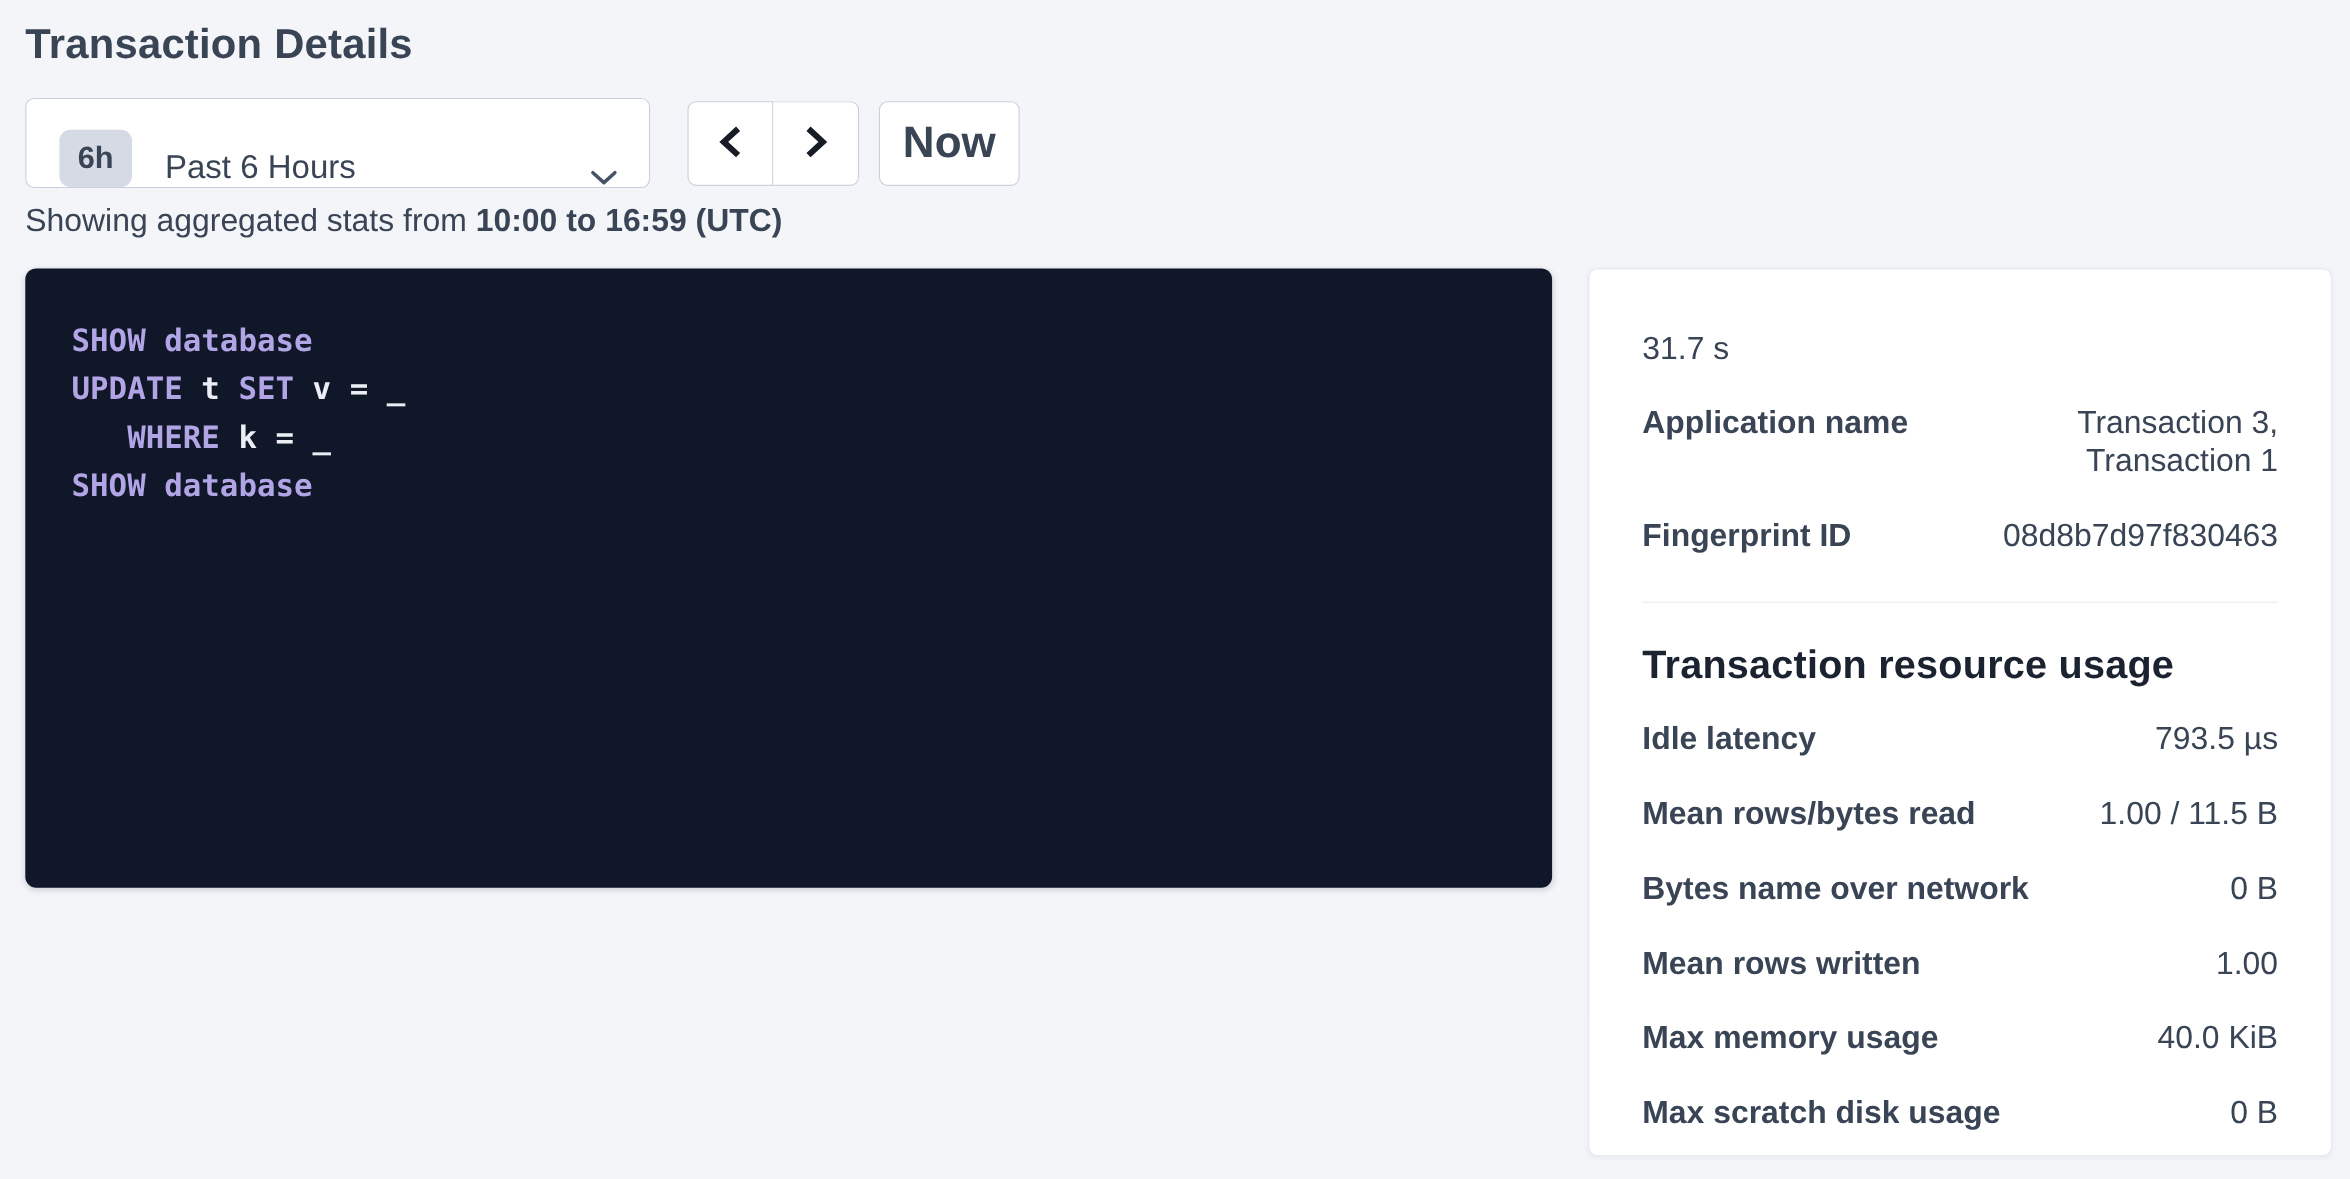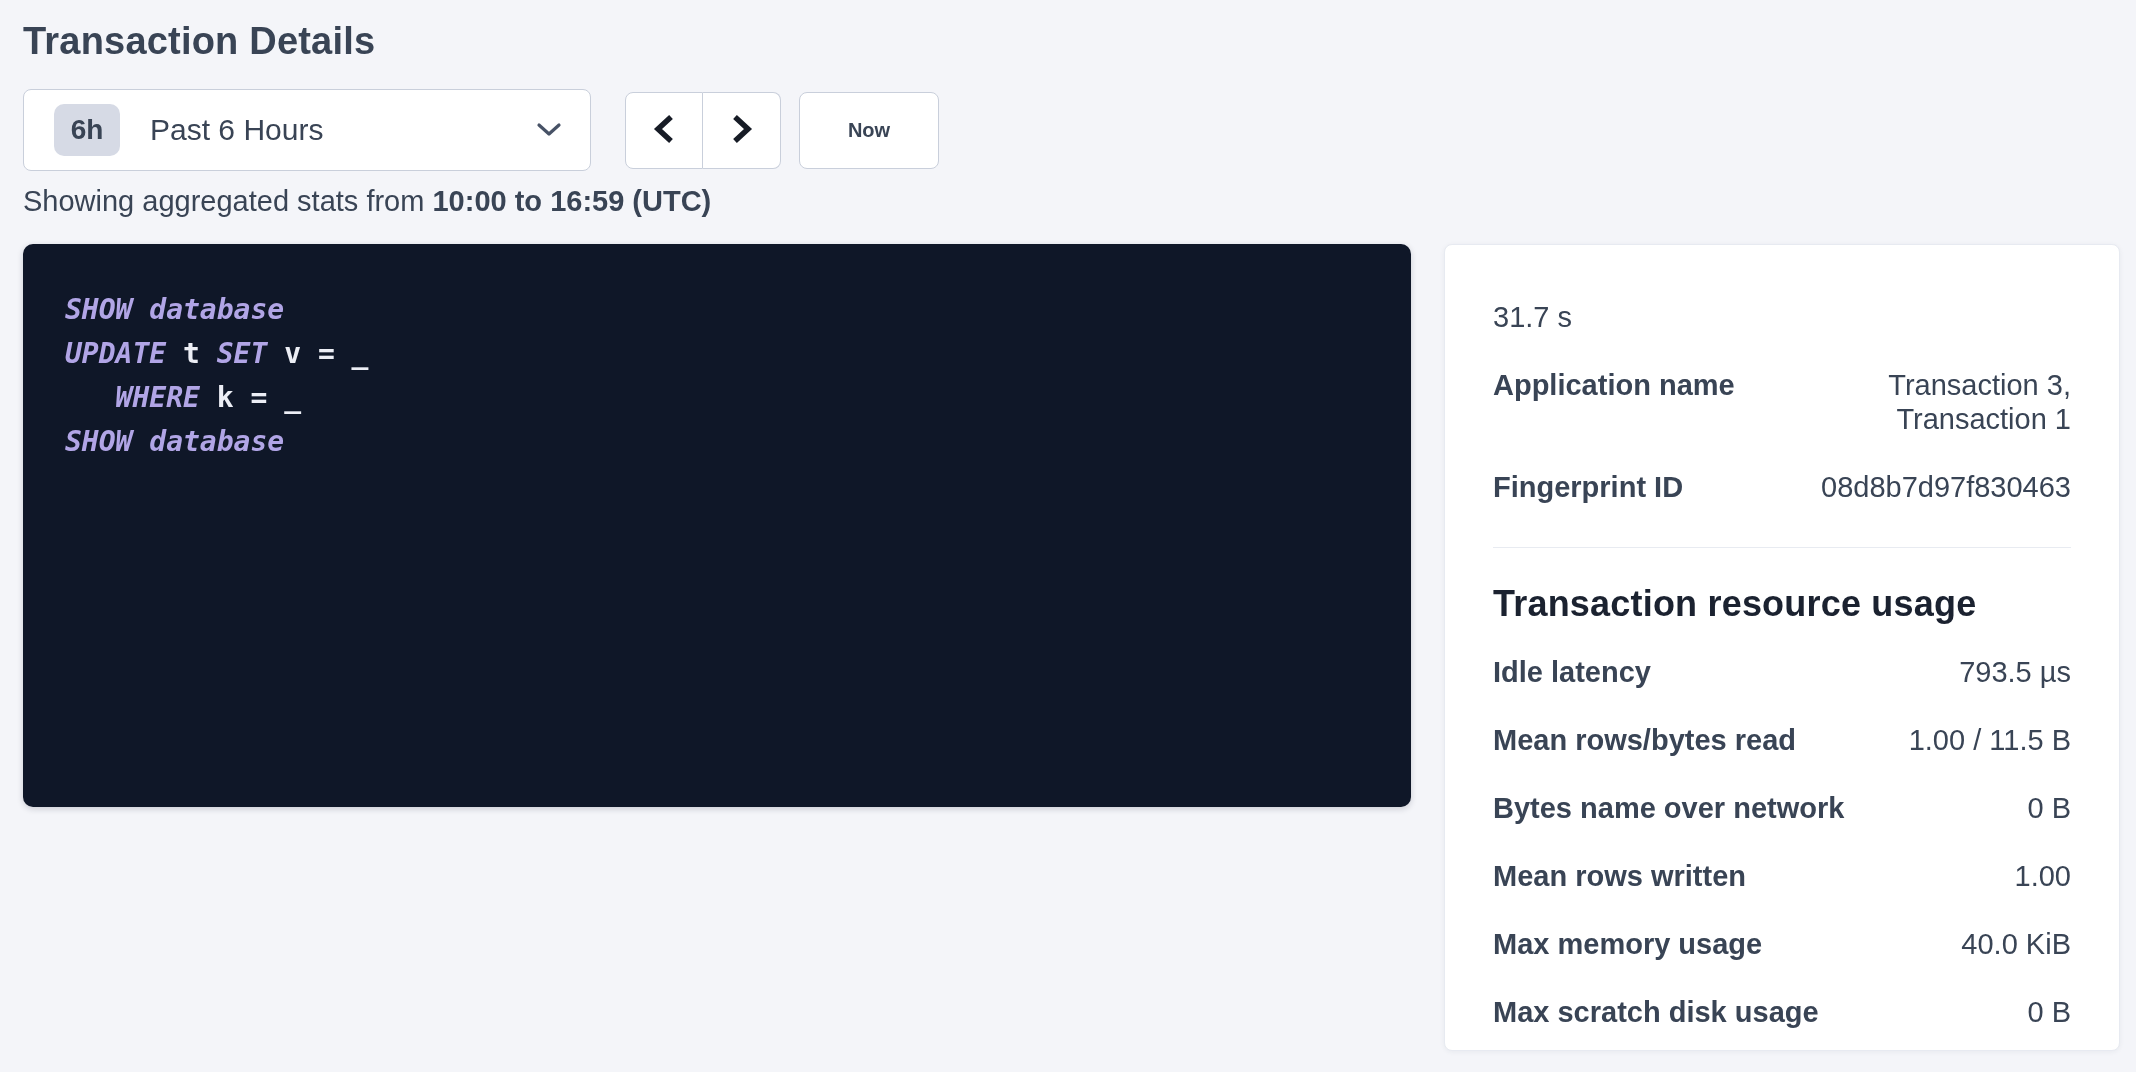--- a/index.html
+++ b/index.html
@@ -24,21 +24,21 @@
   .page-title{
     font-size:38px; font-weight:700; color:var(--text);
     letter-spacing:.2px; margin-bottom:26px;
   }
 
   .controls-row{ display:flex; align-items:center; height:82px; margin-bottom:14px; }
 
   .time-selector{
     width:568px; height:82px; background:#fff;
     border:1.5px solid var(--border); border-radius:8px;
-    display:flex; align-items:center; padding:0 28px 0 30px;
+    display:flex; align-items:flex-end; padding:0 28px 0 30px;
     cursor:pointer;
   }
   .time-badge{
     width:66px; height:52px; background:#d6dae5; border-radius:10px;
     display:flex; align-items:center; justify-content:center;
     font-size:28px; font-weight:700; color:var(--text);
     margin-right:30px; flex:none;
   }
   .time-label{ font-size:30px; color:var(--text); }
   .chevron-down{ margin-left:auto; display:flex; }
@@ -47,42 +47,42 @@
   .nav-btn{
     width:78px; height:77px; background:#fff;
     border:1.5px solid var(--border);
     display:flex; align-items:center; justify-content:center;
     cursor:pointer; padding:0;
   }
   .nav-btn.prev{ border-radius:8px 0 0 8px; }
   .nav-btn.next{ border-radius:0 8px 8px 0; border-left:none; }
 
   .now-btn{
-    margin-left:18px; width:140px; height:77px;
+    margin-left:18px; width:128px; height:77px;
     background:#fff; border:1.5px solid var(--border); border-radius:8px;
     font-family:"Liberation Sans", sans-serif;
-    font-size:20px; font-weight:600; color:var(--text); cursor:pointer;
+    font-size:40px; font-weight:600; color:var(--text); cursor:pointer;
   }
 
   .subtitle{ font-size:29px; color:var(--text); margin-bottom:26px; }
   .subtitle .bold{ font-weight:700; }
 
   .main-row{ display:flex; gap:33px; align-items:flex-start; }
 
   .sql-box{
     width:1388px; height:563px;
     background:var(--code-bg); border-radius:10px;
     padding:44px 42px; overflow:hidden;
     box-shadow:0 2px 6px rgba(20,30,50,.18);
   }
   .sql-line{
     font-family:"DejaVu Sans Mono", monospace;
     font-size:28px; line-height:44px; white-space:pre;
   }
-  .sql-line .kw{ color:var(--kw); font-weight:700;font-style:italic; }
+  .sql-line .kw{ color:var(--kw); font-weight:700; }
   .sql-line .plain{ color:var(--code-plain); font-weight:700; }
 
   .details-card{
     width:676px; height:807px; background:#fff;
     border:1px solid var(--card-border); border-radius:8px;
     box-shadow:0 1px 5px rgba(40,50,70,.06);
     padding:38px 48px 40px 48px;
   }
   .detail-row{
     display:flex; justify-content:space-between; align-items:baseline;

